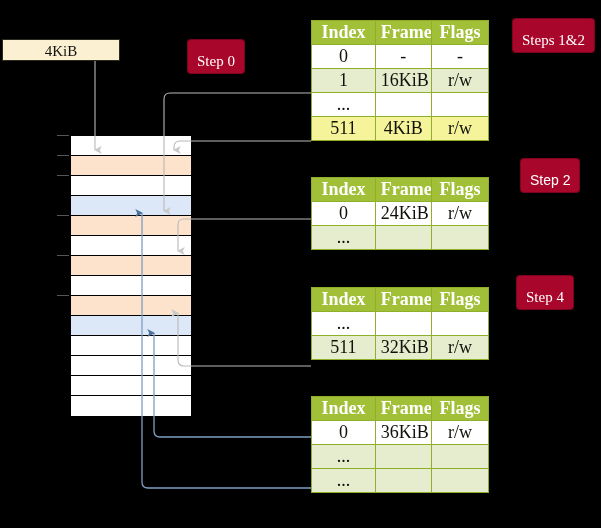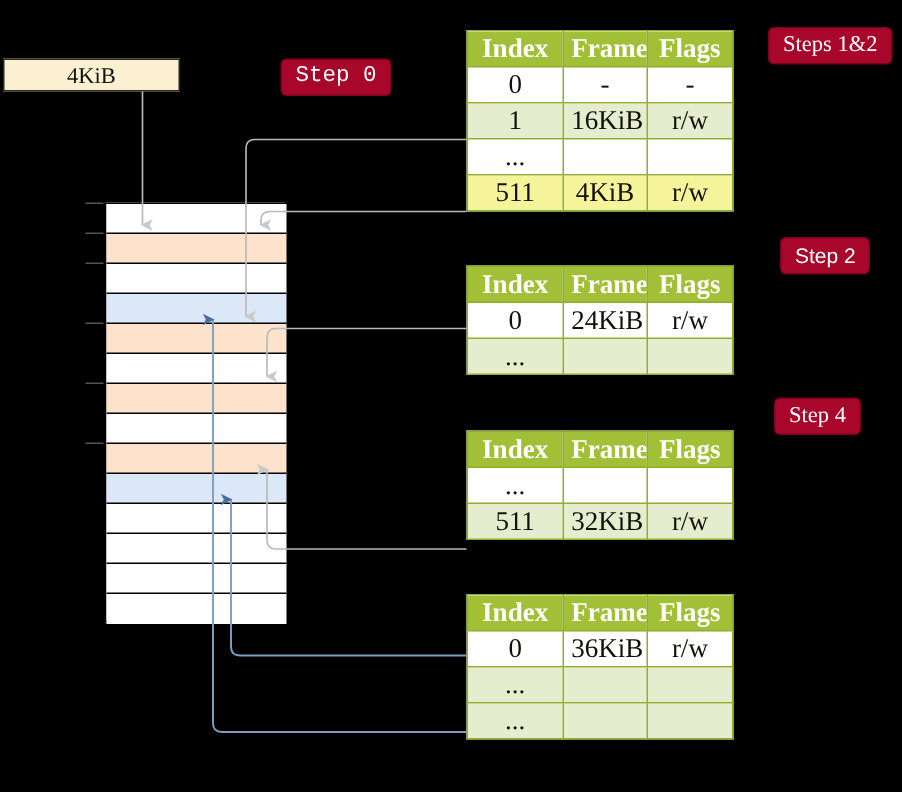--- a/index.html
+++ b/index.html
@@ -25,21 +25,21 @@
   
   .badge {
     position: absolute;
     background: #a8062a;
     color: #ffffff;
     font-family: "Liberation Serif", serif;
     font-size: 15px;
     line-height: 20px;
     text-align: center;
     border-radius: 3px;
-    padding: 1px 9px 2px 9px;
+    padding: 11px 9px 2px 9px;
     white-space: nowrap;
     box-shadow: 0 0 0 1px #7d0320;
   }
   .badge.sans { font-family: "Liberation Sans", sans-serif; font-size: 14px; }
 
   
   .pagebox {
     position: absolute;
     background: #fbf0d2;
     border: 1px solid #2a2a1c;
@@ -142,24 +142,24 @@
       <div class="memrow white" style="top: 140px; height: 20px;"></div>
       <div class="memrow orange" style="top: 160px; height: 20px;"></div>
       <div class="memrow blue" style="top: 180px; height: 20px;"></div>
       <div class="memrow white" style="top: 200px; height: 20px;"></div>
       <div class="memrow white" style="top: 220px; height: 20px;"></div>
       <div class="memrow white" style="top: 240px; height: 20px;"></div>
       <div class="memrow white last" style="top: 260px; height: 20px;"></div>
     </div>
 
   <div id="badges">
-      <div class="badge" style="left: 188px; top: 40px; font-family: Liberation Mono, monospace;">Step 0</div>
+      <div class="badge" style="left: 188px; top: 40px;">Step 0</div>
       <div class="badge" style="left: 513px; top: 19px;">Steps 1&amp;2</div>
       <div class="badge sans" style="left: 521px; top: 159px;">Step 2</div>
-      <div class="badge" style="left: 517px; top: 266px;">Step 4</div>
+      <div class="badge" style="left: 517px; top: 276px;">Step 4</div>
     </div>
 
   <div id="tables">
       <table class="ptable" style="left: 311px; top: 20px; width: 178px;">
         <thead>
           <tr>
             <th class="col-index">Index</th>
             <th class="col-frame">Frame</th>
             <th class="col-flags">Flags</th>
           </tr>

